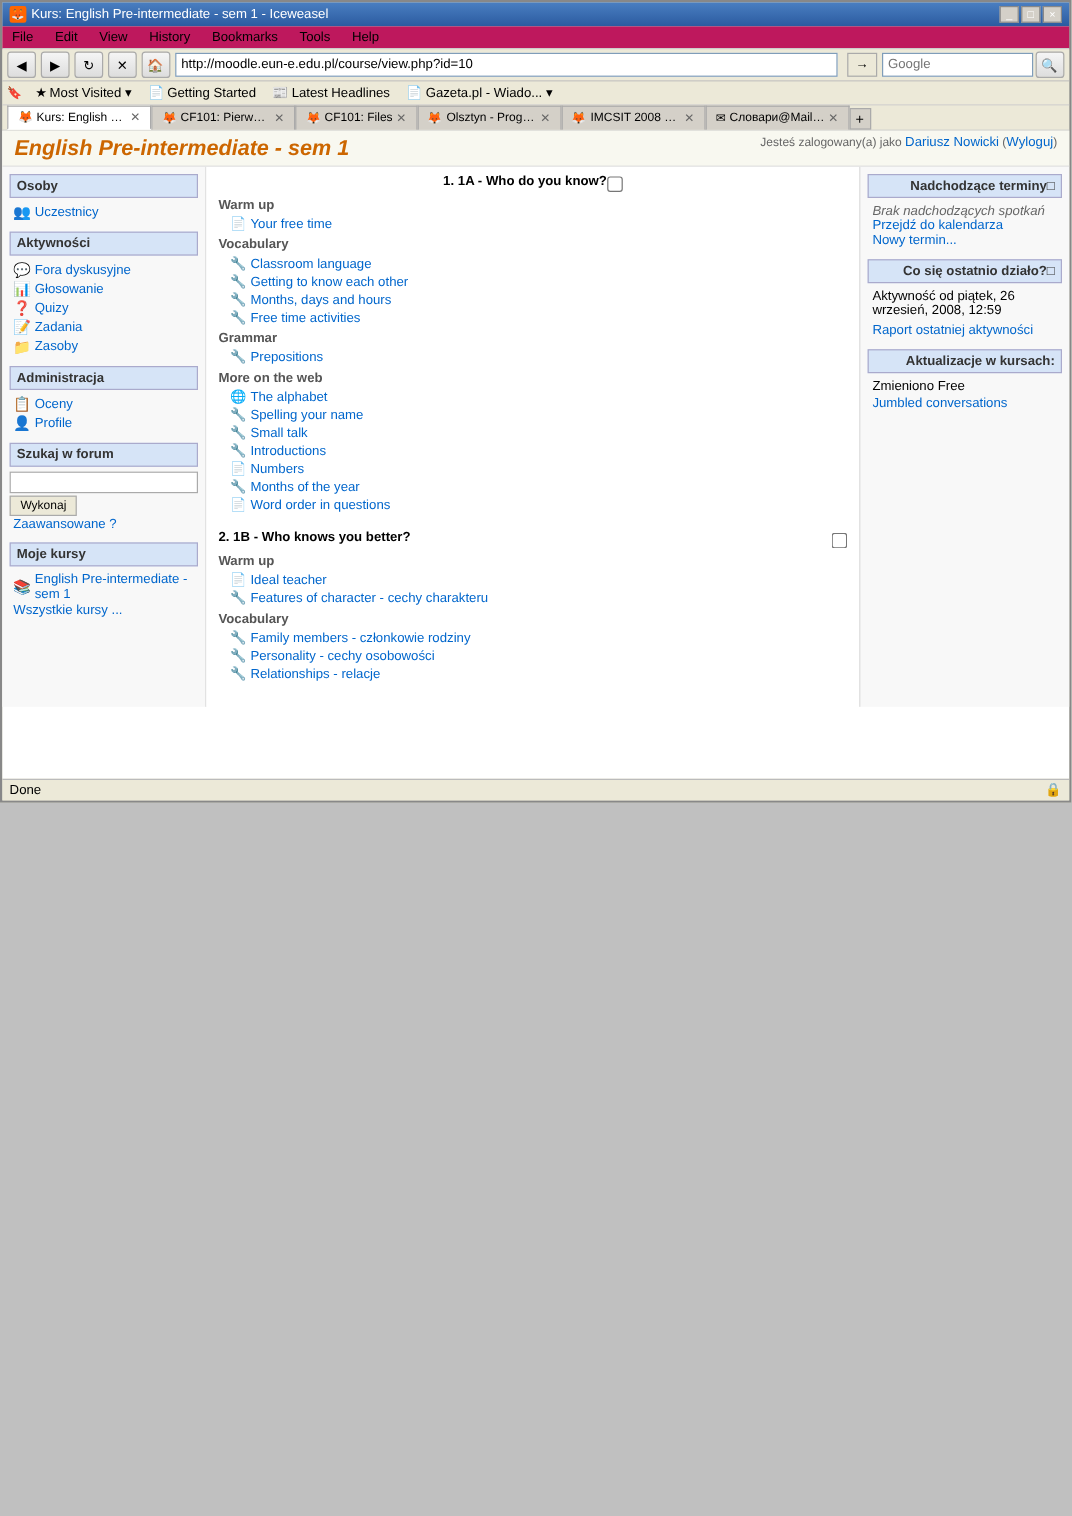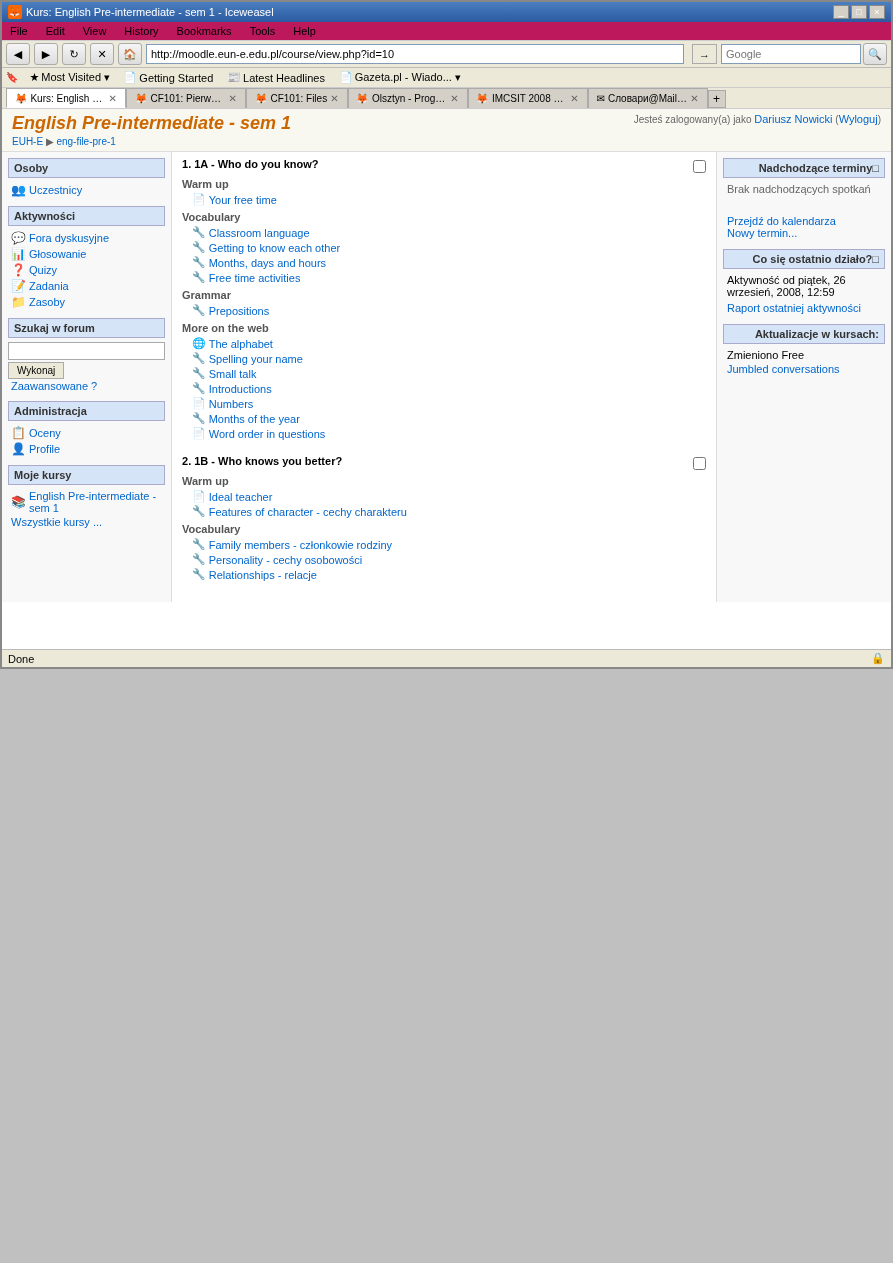--- a/index.html
+++ b/index.html
@@ -60,21 +60,21 @@
     }
     .address-input {
       flex: 1;
       height: 20px;
       border: 1px solid #7f9db9;
       padding: 1px 4px;
       font-size: 11px;
       background: white;
     }
     .go-btn { height: 20px; padding: 0 6px; background: #ece9d8; border: 1px solid #aaa; font-size: 11px; cursor: pointer; }
-    .search-box { width: 140px; height: 20px; border: 1px solid #7f9db9; padding: 1px 4px; font-size: 11px; }
+    .search-box { width: 126px; height: 20px; border: 1px solid #7f9db9; padding: 1px 4px; font-size: 11px; }
 
     .bookmarks-bar {
       background: #ece9d8;
       border-bottom: 1px solid #ccc;
       padding: 2px 4px;
       display: flex;
       align-items: center;
       gap: 8px;
       font-size: 11px;
     }
@@ -373,25 +373,20 @@
 
     <div class="page-header">
       <div class="header-top-row">
         <h1 class="page-title">English Pre-intermediate - sem 1</h1>
         <div class="logged-info">
           <span>Jesteś zalogowany(a) jako</span>
           <a class="right-link">Dariusz Nowicki</a>
           (<a class="right-link">Wyloguj</a>)
         </div>
       </div>
-      <div class="breadcrumb">
-        <a>EUH-E</a>
-        ▶
-        <a>eng-file-pre-1</a>
-      </div>
     </div>
 
     <div class="main-layout">
 
       <div class="left-sidebar">
 
         <div class="sidebar-section">
           <div class="sidebar-section-header">Osoby</div>
           <a class="sidebar-link">
             <span class="sidebar-icon">👥</span>
@@ -413,63 +408,63 @@
             <span class="sidebar-icon">❓</span>
             <span>Quizy</span>
           </a>
           <a class="sidebar-link">
             <span class="sidebar-icon">📝</span>
             <span>Zadania</span>
           </a>
           <a class="sidebar-link">
             <span class="sidebar-icon">📁</span>
             <span>Zasoby</span>
+          </a>
+        </div>
+
+        <div class="sidebar-section">
+          <div class="sidebar-section-header">Administracja</div>
+          <a class="sidebar-link">
+            <span class="sidebar-icon">📋</span>
+            <span>Oceny</span>
+          </a>
+          <a class="sidebar-link">
+            <span class="sidebar-icon">👤</span>
+            <span>Profile</span>
           </a>
         </div>
 
         <div class="sidebar-section search-section">
           <div class="sidebar-section-header">Szukaj w forum</div>
           <input class="search-input" type="text" placeholder="" style="">
           <br>
           <button class="search-btn">Wykonaj</button>
           <br>
           <a class="sidebar-link">
             <span>Zaawansowane</span>
             <span style="color:#0066cc;">?</span>
           </a>
         </div>
 
         <div class="sidebar-section">
-          <div class="sidebar-section-header">Administracja</div>
-          <a class="sidebar-link">
-            <span class="sidebar-icon">📋</span>
-            <span>Oceny</span>
-          </a>
-          <a class="sidebar-link">
-            <span class="sidebar-icon">👤</span>
-            <span>Profile</span>
-          </a>
-        </div>
-
-        <div class="sidebar-section">
           <div class="sidebar-section-header">Moje kursy</div>
           <a class="sidebar-link">
             <span class="sidebar-icon">📚</span>
             <span>English Pre-intermediate - sem 1</span>
           </a>
           <a class="sidebar-link">
             <span>Wszystkie kursy ...</span>
           </a>
         </div>
       </div>
 
       <div class="center-content">
 
         <div class="section-item">
-          <div style="display:flex;justify-content:space-between;align-items:start;">
+          <div style="display:flex;justify-content:center;align-items:start;">
             <div class="section-number">
               <span>1</span>.
               <span>1A - Who do you know?</span>
             </div>
             <input type="checkbox" style="margin-top: 2px;">
           </div>
 
           <div class="subsection-title">Warm up</div>
           <a class="content-link">
             <span class="content-icon">📄</span>
@@ -568,21 +563,21 @@
       </div>
 
       <div class="right-sidebar">
 
         <div class="right-section">
           <div class="right-section-header">
             <span>Nadchodzące terminy</span>
             <span style="cursor:pointer;">□</span>
           </div>
           <div class="right-section-body">
-            <p style="color:#666;margin-bottom:20px;">Brak nadchodzących spotkań</p>
+            <p style="color:#666;font-style:italic;margin-bottom:0;">Brak nadchodzących spotkań</p>
             <a class="right-link">Przejdź do kalendarza</a><br>
             <a class="right-link">Nowy termin...</a>
           </div>
         </div>
 
         <div class="right-section">
           <div class="right-section-header">
             <span>Co się ostatnio działo?</span>
             <span style="cursor:pointer;">□</span>
           </div>

